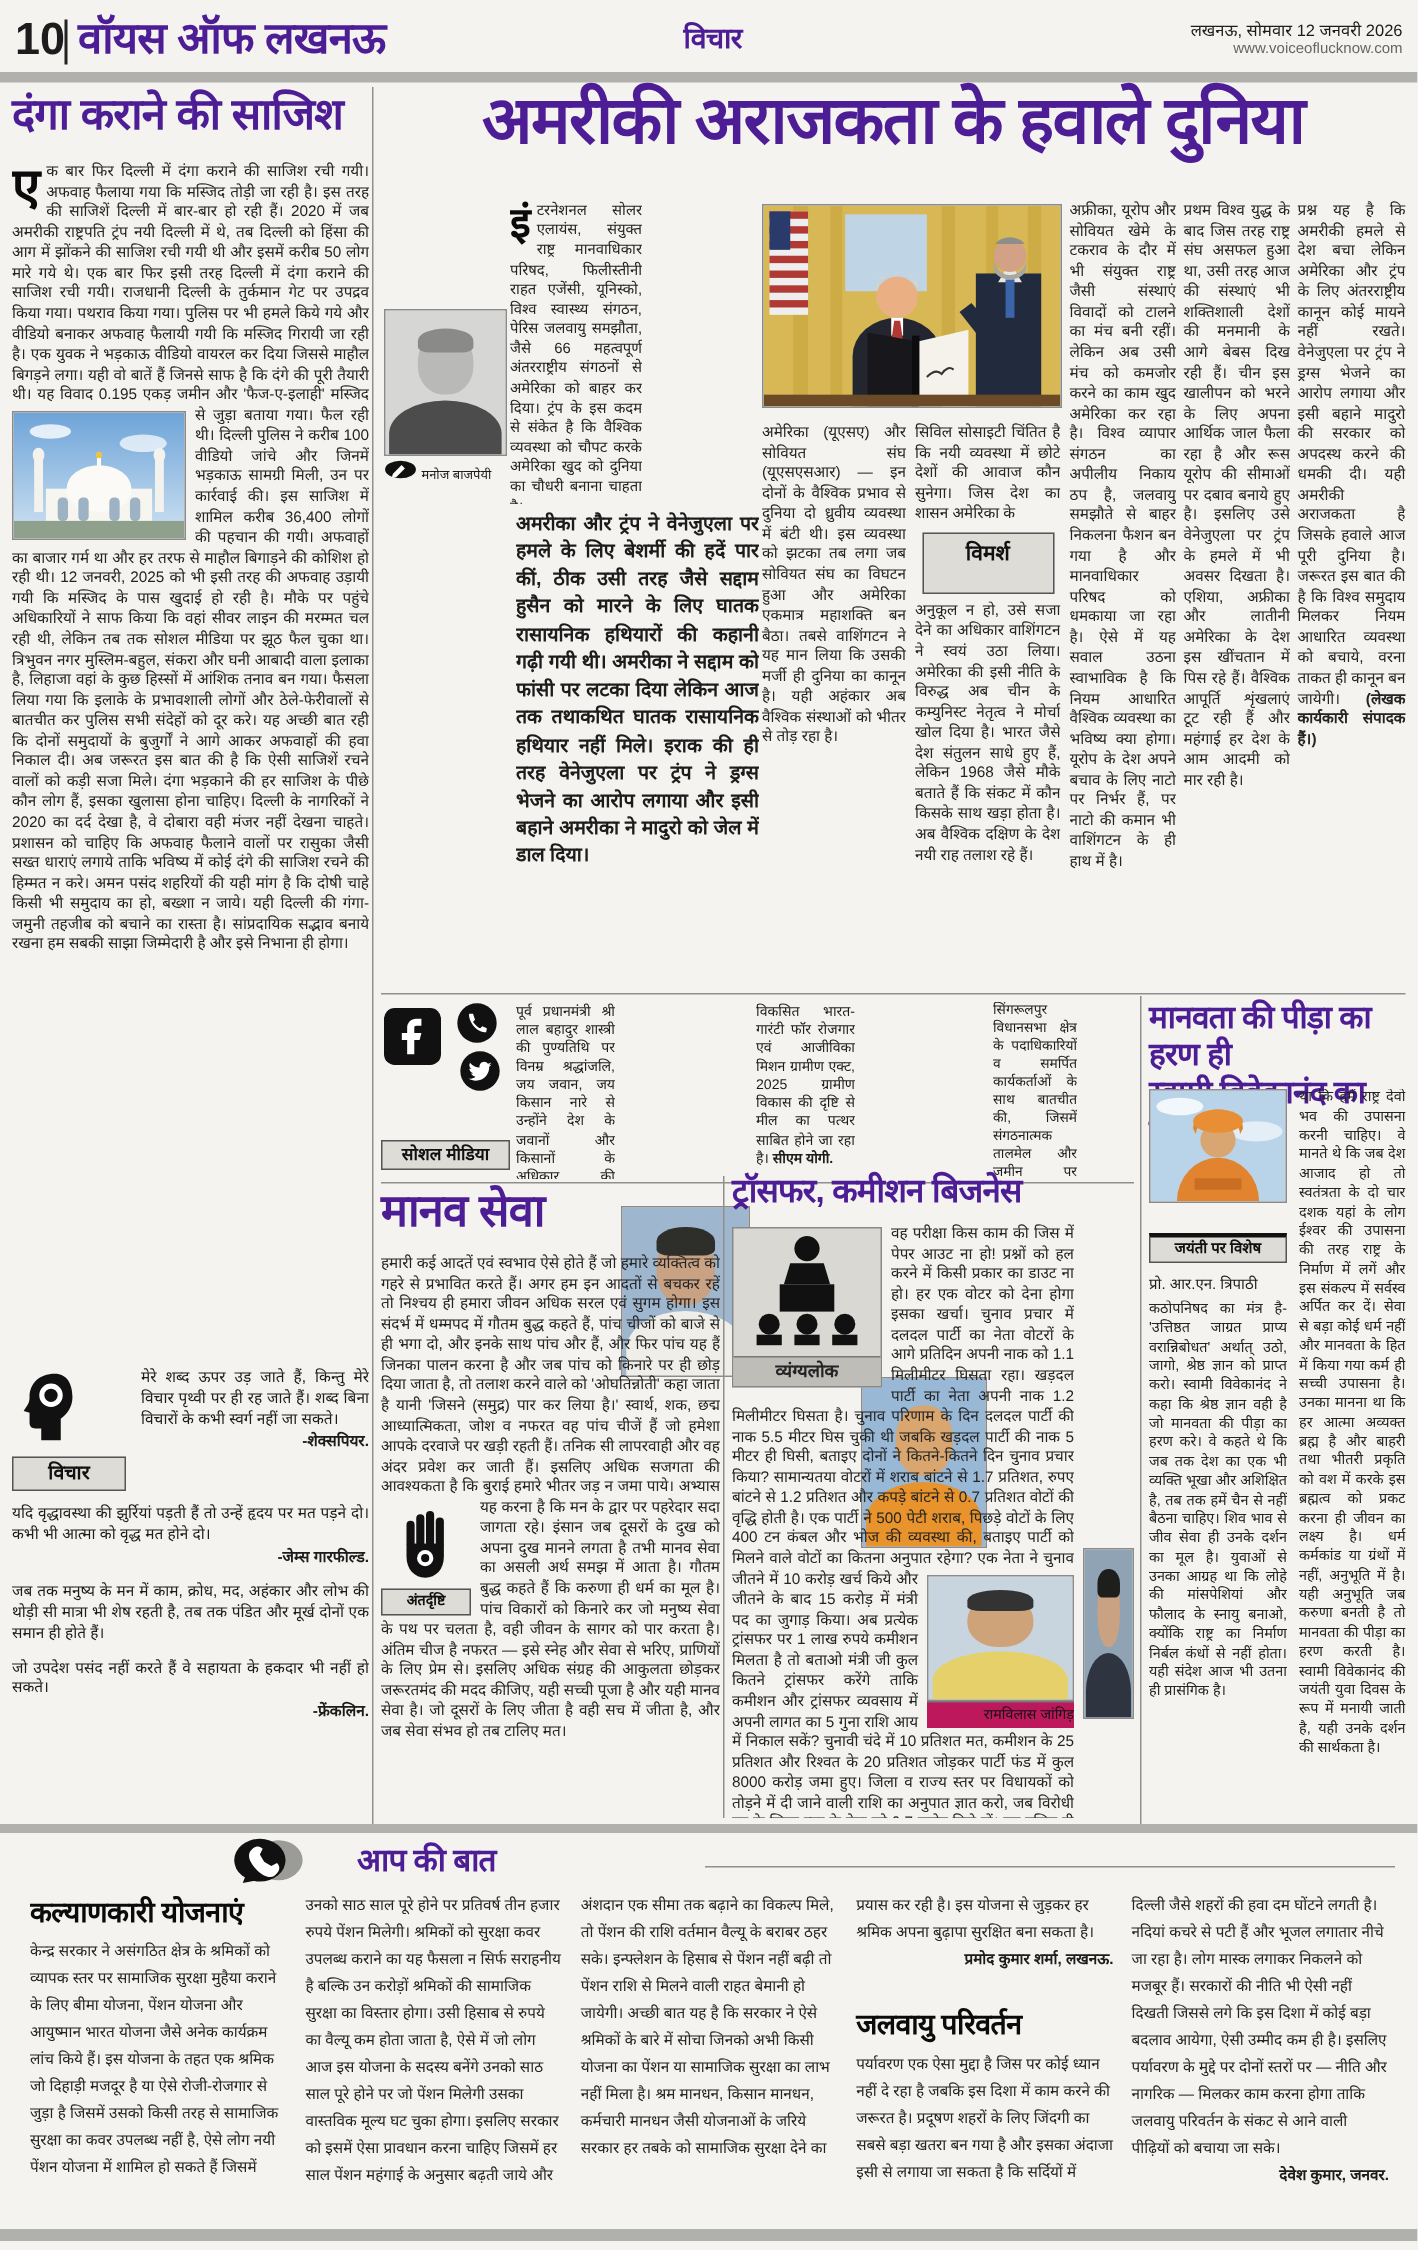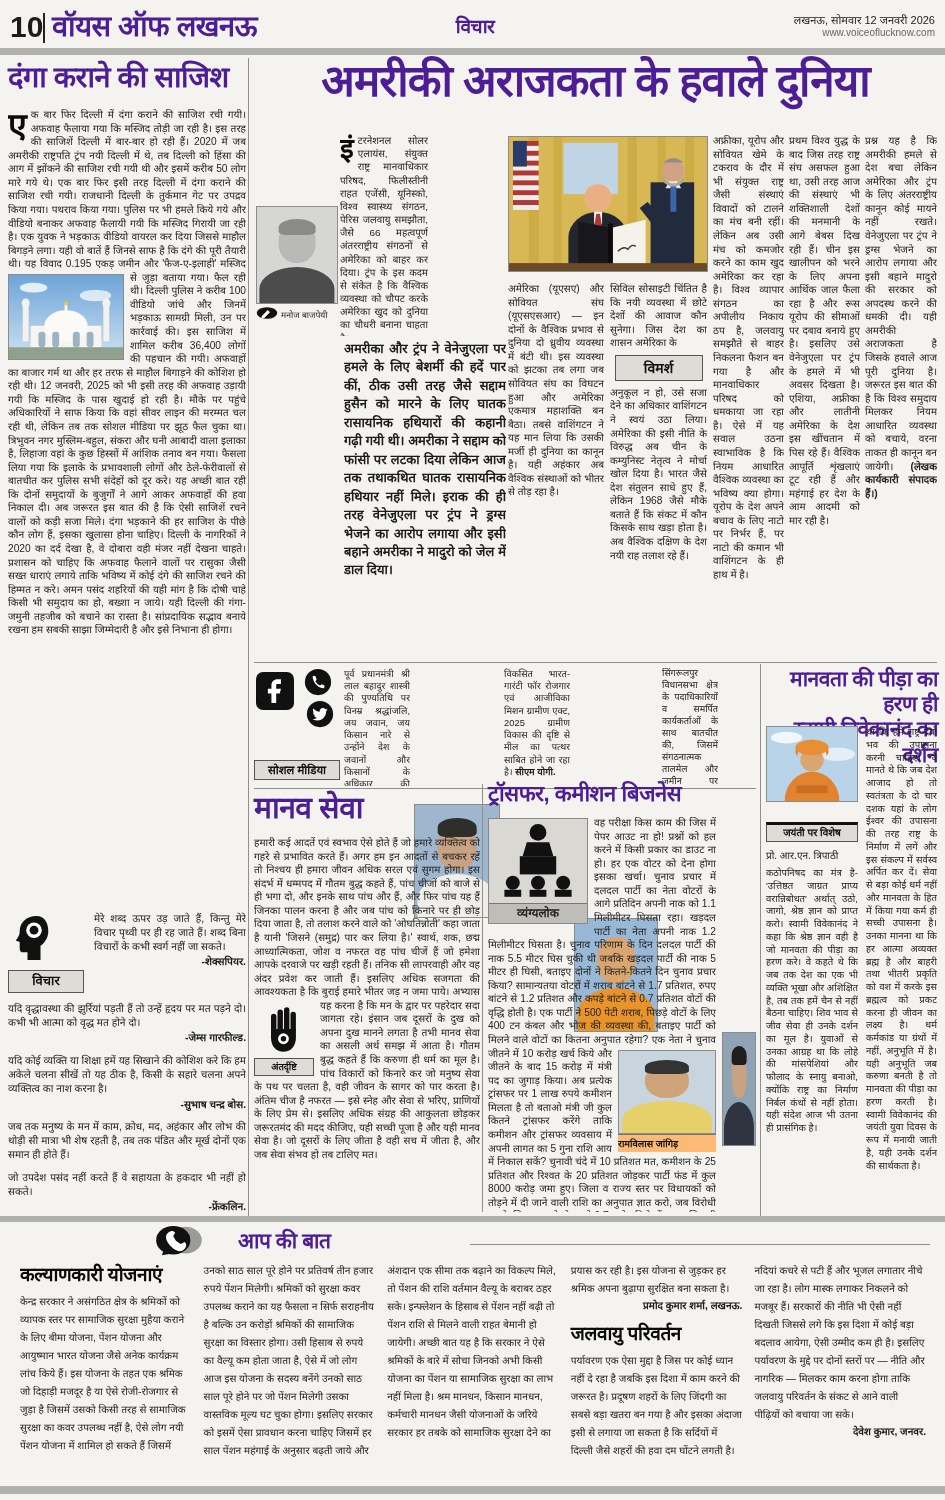--- a/index.html
+++ b/index.html
@@ -8,21 +8,21 @@
 .abs{position:absolute}
 .bar{background:#b0b0ad}
 .vline{background:#8f8f8c;width:1px}
 .hline{background:#8f8f8c;height:1px}
 .headline{font-weight:bold;color:#4c1d95;letter-spacing:-.5px;line-height:1.05}
 .body-txt{font-size:10.2px;line-height:1.33;text-align:justify;color:#242424;overflow:hidden}
 .dropcap{float:left;font-size:34px;line-height:.85;font-weight:bold;padding:3px 4px 0 0;color:#0b0b0b}
 .attr{display:block;text-align:right;font-weight:bold;margin-top:2px}
 .label-box{background:#dedcd7;border:1px solid #555;font-weight:bold;text-align:center;color:#111;line-height:1.6}
 .photo{border:1px solid #8b8b8b;overflow:hidden;position:relative;background:#ddd}
-.caption{background:#fdba74;border-top:1px solid #777;font-weight:bold;text-align:left;color:#111;font-size:9.5px;line-height:1.8;white-space:nowrap;overflow:hidden}
+.caption{background:#be185d;border-top:1px solid #777;font-weight:normal;text-align:right;color:#111;font-size:9.5px;line-height:1.8;white-space:nowrap;overflow:hidden}
 .pphoto{position:relative;width:100%;height:100%;background:var(--bg,#aac);overflow:hidden}
 .pphoto::before{content:"";position:absolute;left:50%;top:16%;width:46%;height:42%;transform:translateX(-50%);background:var(--skin,#c9a183);border-radius:46%}
 .pphoto::after{content:"";position:absolute;left:50%;bottom:-8%;width:94%;height:46%;transform:translateX(-50%);background:var(--cloth,#333);border-radius:50% 50% 0 0}
 .pphoto .hair{position:absolute;left:50%;top:12%;width:46%;height:17%;transform:translateX(-50%);background:var(--hair,#222);border-radius:50% 50% 22% 22%;z-index:2}
 .quote{font-size:10.3px;line-height:1.34;text-align:justify;margin-top:9px}
 .sq-txt{font-size:9.4px;line-height:1.3;text-align:justify;overflow:hidden}
 .fl-l{float:left}.fl-r{float:right}
 .letter-h{font-size:19px;font-weight:bold;letter-spacing:-.4px;margin:1px 0 4px;color:#0b0b0b}
 </style>
 </head>
@@ -79,21 +79,20 @@
             <circle cx="20" cy="14" r="3.4" fill="#111"></circle>
           </svg></span>
       <div class="label-box" style="width:76px;font-size:13px;margin-top:2px">विचार</div>
     </div>
     <div class="quote" style="flex:1;margin-top:0">
       <span>मेरे शब्द ऊपर उड़ जाते हैं, किन्तु मेरे विचार पृथ्वी पर ही रह जाते हैं। शब्द बिना विचारों के कभी स्वर्ग नहीं जा सकते।</span>
       <span class="attr">-शेक्सपियर.</span>
     </div>
   </div>
   <div class="quote"><span>यदि वृद्धावस्था की झुर्रियां पड़ती हैं तो उन्हें हृदय पर मत पड़ने दो। कभी भी आत्मा को वृद्ध मत होने दो।</span><span class="attr">-जेम्स गारफील्ड.</span></div>
-  <div class="quote"><span>यदि कोई व्यक्ति या शिक्षा हमें यह सिखाने की कोशिश करे कि हम अकेले चलना सीखें तो यह ठीक है, किसी के सहारे चलना अपने व्यक्तित्व का नाश करना है।</span><span class="attr">-सुभाष चन्द्र बोस.</span></div>
   <div class="quote"><span>जब तक मनुष्य के मन में काम, क्रोध, मद, अहंकार और लोभ की थोड़ी सी मात्रा भी शेष रहती है, तब तक पंडित और मूर्ख दोनों एक समान ही होते हैं।</span></div>
   <div class="quote"><span>जो उपदेश पसंद नहीं करते हैं वे सहायता के हकदार भी नहीं हो सकते।</span><span class="attr">-फ्रेंकलिन.</span></div>
 </div>
 <div class="abs vline" style="left:248px;top:58px;height:1158px"></div>
 
 <div class="abs headline" style="left:254px;top:58px;width:683px;font-size:44px;text-align:center;letter-spacing:-1px">अमरीकी अराजकता के हवाले दुनिया</div>
 
 <div class="abs body-txt" style="left:340px;top:134px;width:88px;height:202px;font-size:9.9px">
   <span class="dropcap" style="font-size:28px">इं</span><span>टरनेशनल सोलर एलायंस, संयुक्त राष्ट्र मानवाधिकार परिषद, फिलीस्तीनी राहत एजेंसी, यूनिस्को, विश्व स्वास्थ्य संगठन, पेरिस जलवायु समझौता, जैसे 66 महत्वपूर्ण अंतरराष्ट्रीय संगठनों से अमेरिका को बाहर कर दिया। ट्रंप के इस कदम से संकेत है कि वैश्विक व्यवस्था को चौपट करके अमेरिका खुद को दुनिया का चौधरी बनाना चाहता है।</span>
 </div>
@@ -159,21 +158,21 @@
         <path d="M110 116 q6 -6 10 -2 q4 -6 8 -3" stroke="#333" fill="none" stroke-width="1.4"></path>
         <rect x="100" y="88" width="5" height="48" fill="#0d0d10"></rect>
       </g>
     <rect y="128" width="200" height="8" fill="#6b4a28"></rect>
   </svg>
 </div>
 
 <div class="abs body-txt" style="left:508px;top:282px;width:96px;height:378px">अमेरिका (यूएसए) और सोवियत संघ (यूएसएसआर) — इन दोनों के वैश्विक प्रभाव से दुनिया दो ध्रुवीय व्यवस्था में बंटी थी। इस व्यवस्था को झटका तब लगा जब सोवियत संघ का विघटन हुआ और अमेरिका एकमात्र महाशक्ति बन बैठा। तबसे वाशिंगटन ने यह मान लिया कि उसकी मर्जी ही दुनिया का कानून है। यही अहंकार अब वैश्विक संस्थाओं को भीतर से तोड़ रहा है।</div>
 <div class="abs" style="left:610px;top:282px;width:97px;height:378px;overflow:hidden">
   <div class="body-txt">सिविल सोसाइटी चिंतित है कि नयी व्यवस्था में छोटे देशों की आवाज कौन सुनेगा। जिस देश का शासन अमेरिका के</div>
-  <div class="label-box" style="width:88px;height:26px;font-size:14px;margin:5px auto;line-height:1.8">विमर्श</div>
+  <div class="label-box" style="width:88px;height:41px;font-size:14px;margin:5px auto;line-height:1.8">विमर्श</div>
   <div class="body-txt">अनुकूल न हो, उसे सजा देने का अधिकार वाशिंगटन ने स्वयं उठा लिया। अमेरिका की इसी नीति के विरुद्ध अब चीन के कम्युनिस्ट नेतृत्व ने मोर्चा खोल दिया है। भारत जैसे देश संतुलन साधे हुए हैं, लेकिन 1968 जैसे मौके बताते हैं कि संकट में कौन किसके साथ खड़ा होता है। अब वैश्विक दक्षिण के देश नयी राह तलाश रहे हैं।</div>
 </div>
 <div class="abs body-txt" style="left:713px;top:134px;width:71px;height:526px">अफ्रीका, यूरोप और सोवियत खेमे के टकराव के दौर में भी संयुक्त राष्ट्र जैसी संस्थाएं विवादों को टालने का मंच बनी रहीं। लेकिन अब उसी मंच को कमजोर करने का काम खुद अमेरिका कर रहा है। विश्व व्यापार संगठन का अपीलीय निकाय ठप है, जलवायु समझौते से बाहर निकलना फैशन बन गया है और मानवाधिकार परिषद को धमकाया जा रहा है। ऐसे में यह सवाल उठना स्वाभाविक है कि नियम आधारित वैश्विक व्यवस्था का भविष्य क्या होगा। यूरोप के देश अपने बचाव के लिए नाटो पर निर्भर हैं, पर नाटो की कमान भी वाशिंगटन के ही हाथ में है।</div>
 <div class="abs body-txt" style="left:789px;top:134px;width:71px;height:526px">प्रथम विश्व युद्ध के बाद जिस तरह राष्ट्र संघ असफल हुआ था, उसी तरह आज की संस्थाएं भी शक्तिशाली देशों की मनमानी के आगे बेबस दिख रही हैं। चीन इस खालीपन को भरने के लिए अपना आर्थिक जाल फैला रहा है और रूस यूरोप की सीमाओं पर दबाव बनाये हुए है। इसलिए उसे वेनेजुएला पर ट्रंप के हमले में भी अवसर दिखता है। एशिया, अफ्रीका और लातीनी अमेरिका के देश इस खींचतान में पिस रहे हैं। वैश्विक आपूर्ति शृंखलाएं टूट रही हैं और महंगाई हर देश के आम आदमी को मार रही है।</div>
 <div class="abs body-txt" style="left:865px;top:134px;width:72px;height:526px">
   <span>प्रश्न यह है कि अमरीकी हमले से देश बचा लेकिन अमेरिका और ट्रंप के लिए अंतरराष्ट्रीय कानून कोई मायने नहीं रखते। वेनेजुएला पर ट्रंप ने ड्रग्स भेजने का आरोप लगाया और इसी बहाने मादुरो की सरकार को अपदस्थ करने की धमकी दी। यही अमरीकी अराजकता है जिसके हवाले आज पूरी दुनिया है। जरूरत इस बात की है कि विश्व समुदाय मिलकर नियम आधारित व्यवस्था को बचाये, वरना ताकत ही कानून बन जायेगी। </span>
   <b>(लेखक कार्यकारी संपादक हैं।)</b>
 </div>
 <div class="abs hline" style="left:254px;top:662px;width:683px"></div>
 
@@ -255,21 +254,21 @@
     <span class="photo" style="display:block;width:98px;height:84px">
         <span class="pphoto" style="display:block;--bg:#c8d4de;--skin:#cfa379;--cloth:#e6d06a;--hair:#333">
           <i class="hair"></i>
         </span>
       </span>
     <span class="caption" style="display:block">रामविलास जांगिड़</span>
   </span>
   <span>एक नेता ने चुनाव जीतने में 10 करोड़ खर्च किये और जीतने के बाद 15 करोड़ में मंत्री पद का जुगाड़ किया। अब प्रत्येक ट्रांसफर पर 1 लाख रुपये कमीशन मिलता है तो बताओ मंत्री जी कुल कितने ट्रांसफर करेंगे ताकि कमीशन और ट्रांसफर व्यवसाय में अपनी लागत का 5 गुना राशि आय में निकाल सकें? चुनावी चंदे में 10 प्रतिशत मत, कमीशन के 25 प्रतिशत और रिश्वत के 20 प्रतिशत जोड़कर पार्टी फंड में कुल 8000 करोड़ जमा हुए। जिला व राज्य स्तर पर विधायकों को तोड़ने में दी जाने वाली राशि का अनुपात ज्ञात करो, जब विरोधी गुट के जिला स्तर के नेता को 0.7 करोड़ मिले हों। यह गणित ही आज की राजनीति का ट्रांसफर, कमीशन बिजनेस है।</span>
 </div>
 
-<div class="abs headline" style="left:766px;top:666px;width:172px;font-size:21px;text-align:right;line-height:1.2">
+<div class="abs headline" style="left:766px;top:666px;width:172px;font-size:21px;text-align:left;line-height:1.2">
   <span>मानवता की पीड़ा का हरण ही</span><br>
   <span>स्वामी विवेकानंद का दर्शन</span>
 </div>
 <div class="abs" style="left:766px;top:726px;width:92px;height:486px;overflow:hidden">
   <div class="photo" style="width:92px;height:76px">
     <svg width="90" height="74" viewBox="0 0 92 76" preserveAspectRatio="none">
         <rect width="92" height="76" fill="#b9d4e8"></rect>
         <ellipse cx="20" cy="11" rx="16" ry="6" fill="#fff" opacity=".8"></ellipse>
         <ellipse cx="72" cy="28" rx="18" ry="7" fill="#fff" opacity=".6"></ellipse>
         <path d="M18 76 a28 30 0 0 1 56 0 z" fill="#e2832f"></path>
@@ -294,20 +293,20 @@
     </svg></span>
 <div class="abs headline" style="left:238px;top:1230px;font-size:21px">आप की बात</div>
 <div class="abs hline" style="left:470px;top:1244px;width:460px"></div>
 
 <div class="abs" style="left:20px;top:1260px;width:906px;height:216px;column-count:5;column-gap:12px;overflow:hidden">
   <div>
     <div class="letter-h">कल्याणकारी योजनाएं</div>
     <div class="body-txt" style="height:auto;overflow:visible;display:inline">केन्द्र सरकार ने असंगठित क्षेत्र के श्रमिकों को व्यापक स्तर पर सामाजिक सुरक्षा मुहैया कराने के लिए बीमा योजना, पेंशन योजना और आयुष्मान भारत योजना जैसे अनेक कार्यक्रम लांच किये हैं। इस योजना के तहत एक श्रमिक जो दिहाड़ी मजदूर है या ऐसे रोजी-रोजगार से जुड़ा है जिसमें उसको किसी तरह से सामाजिक सुरक्षा का कवर उपलब्ध नहीं है, ऐसे लोग नयी पेंशन योजना में शामिल हो सकते हैं जिसमें उनको साठ साल पूरे होने पर प्रतिवर्ष तीन हजार रुपये पेंशन मिलेगी। श्रमिकों को सुरक्षा कवर उपलब्ध कराने का यह फैसला न सिर्फ सराहनीय है बल्कि उन करोड़ों श्रमिकों की सामाजिक सुरक्षा का विस्तार होगा। उसी हिसाब से रुपये का वैल्यू कम होता जाता है, ऐसे में जो लोग आज इस योजना के सदस्य बनेंगे उनको साठ साल पूरे होने पर जो पेंशन मिलेगी उसका वास्तविक मूल्य घट चुका होगा। इसलिए सरकार को इसमें ऐसा प्रावधान करना चाहिए जिसमें हर साल पेंशन महंगाई के अनुसार बढ़ती जाये और अंशदान एक सीमा तक बढ़ाने का विकल्प मिले, तो पेंशन की राशि वर्तमान वैल्यू के बराबर ठहर सके। इन्फ्लेशन के हिसाब से पेंशन नहीं बढ़ी तो पेंशन राशि से मिलने वाली राहत बेमानी हो जायेगी। अच्छी बात यह है कि सरकार ने ऐसे श्रमिकों के बारे में सोचा जिनको अभी किसी योजना का पेंशन या सामाजिक सुरक्षा का लाभ नहीं मिला है। श्रम मानधन, किसान मानधन, कर्मचारी मानधन जैसी योजनाओं के जरिये सरकार हर तबके को सामाजिक सुरक्षा देने का प्रयास कर रही है। इस योजना से जुड़कर हर श्रमिक अपना बुढ़ापा सुरक्षित बना सकता है।</div>
     <span class="attr" style="font-size:10.2px">प्रमोद कुमार शर्मा, लखनऊ.</span>
   </div>
-  <div style="margin-top:8px">
+  <div style="margin-top:24px">
     <div class="letter-h">जलवायु परिवर्तन</div>
     <div class="body-txt" style="height:auto;overflow:visible;display:inline">पर्यावरण एक ऐसा मुद्दा है जिस पर कोई ध्यान नहीं दे रहा है जबकि इस दिशा में काम करने की जरूरत है। प्रदूषण शहरों के लिए जिंदगी का सबसे बड़ा खतरा बन गया है और इसका अंदाजा इसी से लगाया जा सकता है कि सर्दियों में दिल्ली जैसे शहरों की हवा दम घोंटने लगती है। नदियां कचरे से पटी हैं और भूजल लगातार नीचे जा रहा है। लोग मास्क लगाकर निकलने को मजबूर हैं। सरकारों की नीति भी ऐसी नहीं दिखती जिससे लगे कि इस दिशा में कोई बड़ा बदलाव आयेगा, ऐसी उम्मीद कम ही है। इसलिए पर्यावरण के मुद्दे पर दोनों स्तरों पर — नीति और नागरिक — मिलकर काम करना होगा ताकि जलवायु परिवर्तन के संकट से आने वाली पीढ़ियों को बचाया जा सके।</div>
     <span class="attr" style="font-size:10.2px">देवेश कुमार, जनवर.</span>
   </div>
 </div>
 
 <div class="abs bar" style="left:0;top:1486px;width:945px;height:8px"></div>
 
 </body></html>

